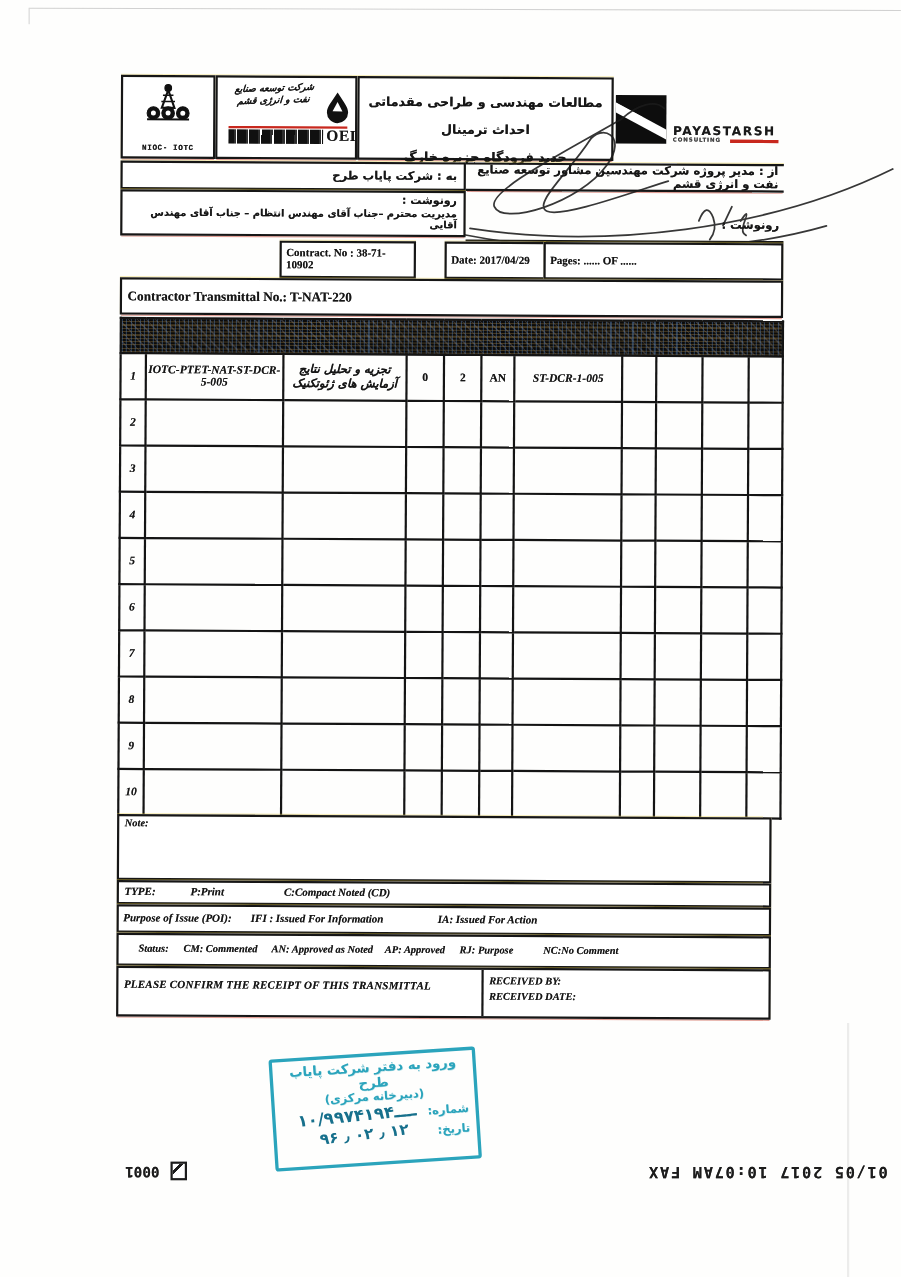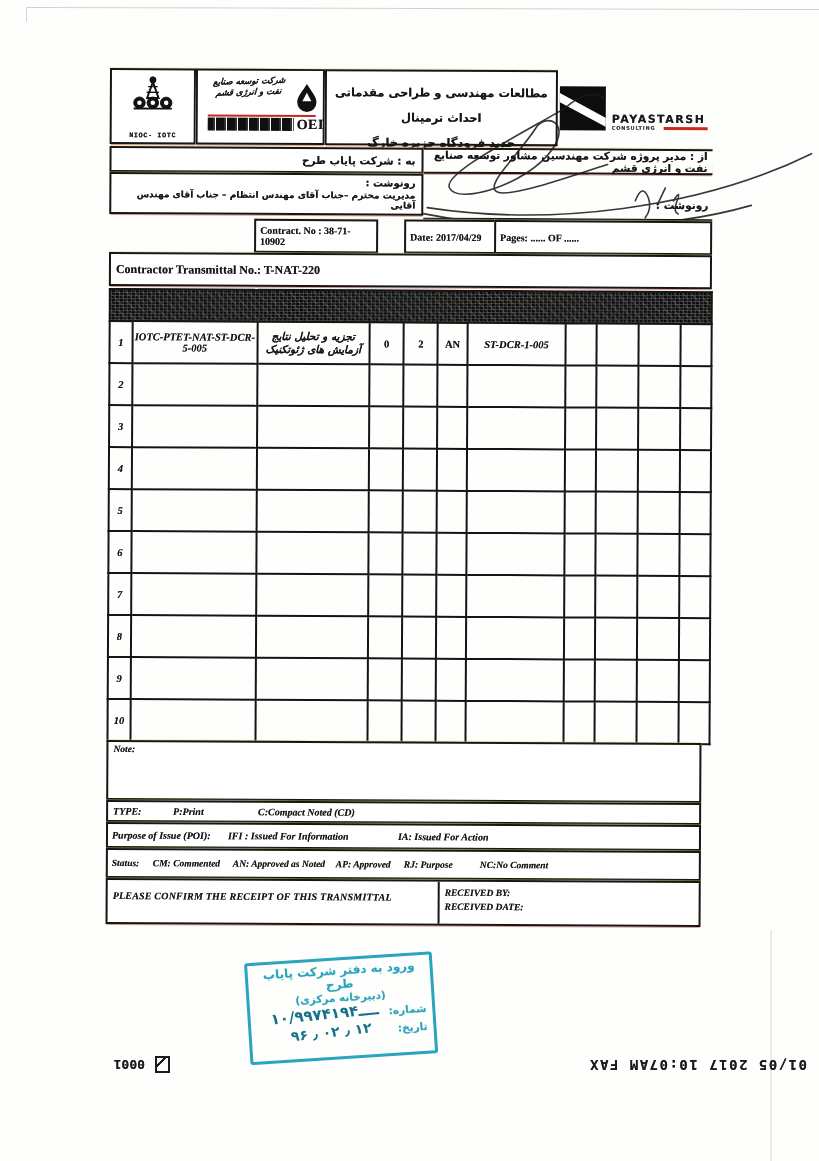--- a/index.html
+++ b/index.html
@@ -69,21 +69,21 @@
   .col-reference{font-size:8.5px;font-style:italic;}
   
   .note-box{left:110px;top:740px;width:595px;height:60px;border-width:2.5px;padding:2px 5px;font-size:9.5px;font-weight:bold;font-style:italic;}
   .lrow{left:110px;width:595px;position:absolute;box-sizing:border-box;border:2px solid #161616;background:#fff;}
   .lrow span{position:absolute;top:50%;transform:translateY(-50%);font-weight:bold;font-style:italic;white-space:nowrap;}
   .type-row{top:800px;height:22px;}
   .type-row span{font-size:10px;}
   .poi-row{top:822px;height:26px;}
   .poi-row span{font-size:10px;}
   .status-row{top:848px;height:30px;}
-  .status-row span{font-size:9.5px;}
+  .status-row span{font-size:9.5px;margin-left:14px;}
   .confirm-row{left:110px;top:878px;width:595px;height:46px;border-width:2.5px;}
   .confirm-text{position:absolute;left:5px;top:10px;font-size:10px;font-weight:bold;font-style:italic;letter-spacing:.2px;}
   .received-cell{position:absolute;left:330px;top:0;width:265px;height:100%;border-left:2.5px solid #161616;box-sizing:border-box;padding:4px 5px;}
   .received-cell div{font-size:9.5px;font-weight:bold;font-style:italic;line-height:1.5;}
   
   .stamp{position:absolute;left:252px;top:956px;width:188px;height:102px;border:3px solid #2ba4bc;border-radius:3px;transform:rotate(-4deg);color:#2ba4bc;font-family:"DejaVu Sans",sans-serif;direction:rtl;padding:3px 6px;box-sizing:border-box;text-shadow:.5px .5px 0 rgba(43,164,188,.3);}
   .stamp .s1{font-size:12px;font-weight:bold;text-align:center;}
   .stamp .s2{font-size:10.5px;font-weight:bold;text-align:center;}
   .stamp .srow{display:flex;align-items:center;margin-top:1px;}
   .stamp .slab{font-size:10.5px;font-weight:bold;flex:0 0 auto;}

